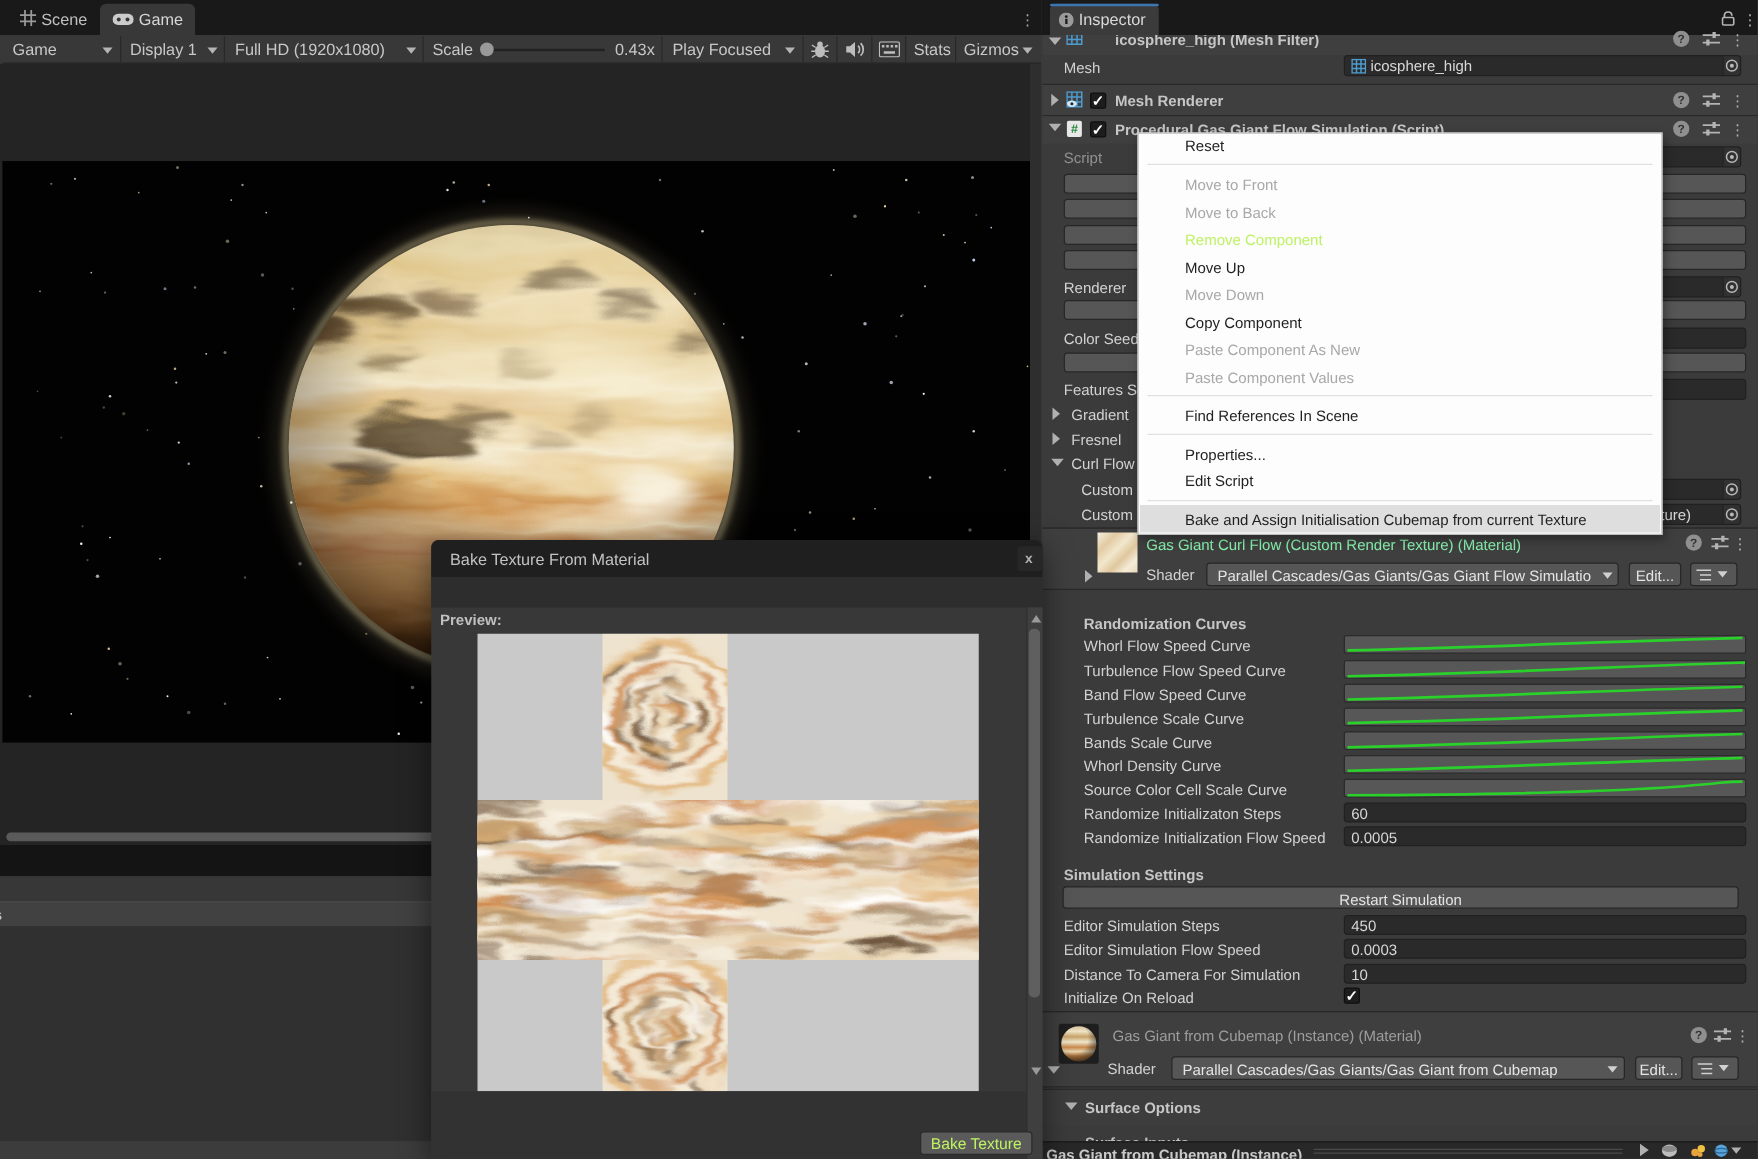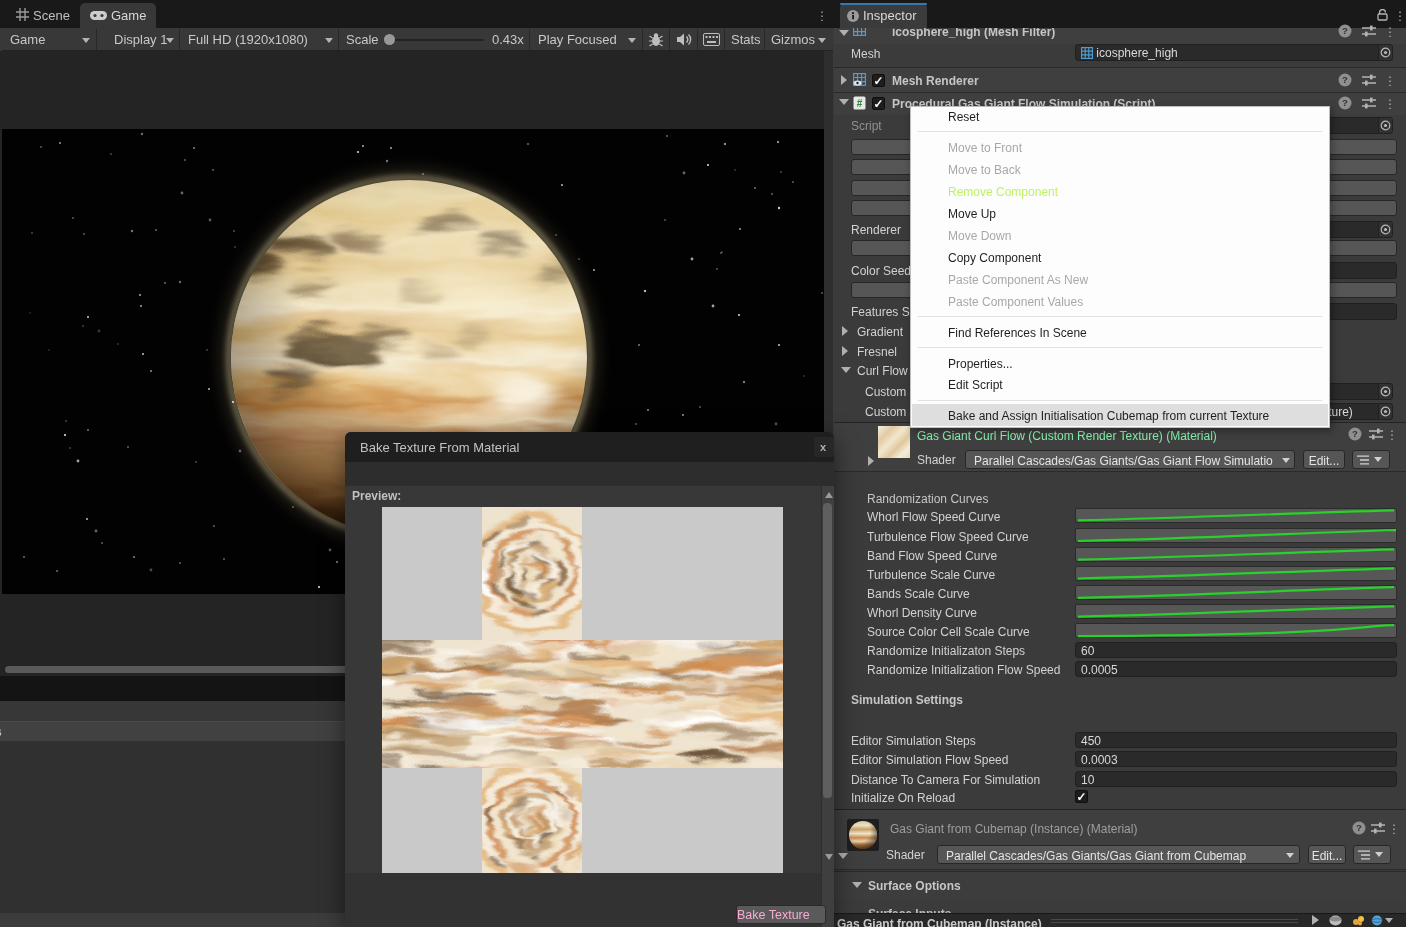--- a/index.html
+++ b/index.html
@@ -32,21 +32,21 @@
  <circle cx="5" cy="5.5" r="1.6" fill="#383838"></circle>
       <circle cx="12" cy="5.5" r="1.6" fill="#383838"></circle>
     </svg>
 <div class="abs txt" style="left:111px;top:9px;font-size:13px;color:#d8d8d8">Game</div>
 <div class="abs" style="left:816px;top:9px;color:#aaa;font-size:12px;letter-spacing:0">⋮</div>
 
 <div class="abs" style="left:2px;top:28px;width:831px;height:23px;background:#383838;border-bottom:1px solid #232323"></div>
 <div class="abs txt" style="left:10px;top:33px;color:#c8c8c8">Game</div>
 <div class="abs" style="left:82px;top:38px;border-left:4px solid transparent;border-right:4px solid transparent;border-top:5px solid #b4b4b4"></div>
 <div class="abs" style="left:96px;top:29px;width:1px;height:21px;background:#282828"></div>
-<div class="abs txt" style="left:114px;top:33px;color:#c8c8c8">Display 1</div>
+<div class="abs txt" style="left:104px;top:33px;color:#c8c8c8">Display 1</div>
 <div class="abs" style="left:166px;top:38px;border-left:4px solid transparent;border-right:4px solid transparent;border-top:5px solid #b4b4b4"></div>
 <div class="abs" style="left:179px;top:29px;width:1px;height:21px;background:#282828"></div>
 <div class="abs txt" style="left:188px;top:33px;color:#c8c8c8">Full HD (1920x1080)</div>
 <div class="abs" style="left:325px;top:38px;border-left:4px solid transparent;border-right:4px solid transparent;border-top:5px solid #b4b4b4"></div>
 <div class="abs" style="left:338px;top:29px;width:1px;height:21px;background:#282828"></div>
 <div class="abs txt" style="left:346px;top:33px;color:#c8c8c8">Scale</div>
 <div class="abs" style="left:388px;top:39px;width:96px;height:2px;background:#222;border-radius:1px"></div>
 <div class="abs" style="left:384px;top:34px;width:11px;height:11px;border-radius:50%;background:#999"></div>
 <div class="abs txt" style="left:492px;top:33px;color:#c8c8c8">0.43x</div>
 <div class="abs" style="left:529px;top:29px;width:1px;height:21px;background:#282828"></div>
@@ -513,21 +513,21 @@
     <div class="btn" style="left:965px;top:450px;width:330px;height:19px;text-align:left;padding:3px 8px;overflow:hidden;white-space:nowrap">Parallel Cascades/Gas Giants/Gas Giant Flow Simulatio</div>
 <div class="abs" style="left:1282px;top:458px;border-left:4px solid transparent;border-right:4px solid transparent;border-top:5px solid #d0d0d0"></div>
     <div class="btn" style="left:1303px;top:450px;width:42px;height:19px;padding-top:3px">Edit...</div>
     <div class="btn" style="left:1352px;top:450px;width:38px;height:19px"></div>
 <svg class="abs" style="left:1357px;top:455px" width="12" height="10" viewBox="0 0 12 10">
       <g stroke="#cfcfcf" stroke-width="1.3">
         <path d="M0 1.2h12M3 5h9M3 8.8h9"></path>
       </g>
     </svg>
 <div class="abs" style="left:1374px;top:457px;border-left:4px solid transparent;border-right:4px solid transparent;border-top:5px solid #d0d0d0"></div>
-    <div class="abs bold" style="left:867px;top:492px;font-size:12px;font-weight:normal">Randomization Curves</div>
+    <div class="abs bold" style="left:867px;top:492px;font-size:12px;font-weight:bold">Randomization Curves</div>
     <div class="lbl" style="left:867px;top:510px">Whorl Flow Speed Curve</div>
     <div class="abs" style="left:1075px;top:508px;width:322px;height:15px;background:#575757;border:1px solid #2b2b2b;border-radius:2px"></div>
 <svg class="abs" style="left:1076px;top:508px" width="320" height="15" viewBox="0 0 320 15">
       <path d="M2 12.3 C 120 9.6, 210 5.2, 318 2.3" fill="none" stroke="#2ad12a" stroke-width="2.2"></path>
     </svg>
     <div class="lbl" style="left:867px;top:530px">Turbulence Flow Speed Curve</div>
     <div class="abs" style="left:1075px;top:528px;width:322px;height:15px;background:#575757;border:1px solid #2b2b2b;border-radius:2px"></div>
 <svg class="abs" style="left:1076px;top:528px" width="320" height="15" viewBox="0 0 320 15">
       <path d="M2 13 C 130 10.2, 215 5.4, 319 2 L319 3.4" fill="none" stroke="#2ad12a" stroke-width="2.2"></path>
     </svg>
@@ -554,20 +554,21 @@
     <div class="lbl" style="left:867px;top:625px">Source Color Cell Scale Curve</div>
     <div class="abs" style="left:1075px;top:623px;width:322px;height:15px;background:#575757;border:1px solid #2b2b2b;border-radius:2px"></div>
 <svg class="abs" style="left:1076px;top:623px" width="320" height="15" viewBox="0 0 320 15">
       <path d="M2 13.2 C 140 12.8, 240 10, 300 3.2 C 308 2.4, 314 2.2, 318 2.2" fill="none" stroke="#2ad12a" stroke-width="2.2"></path>
     </svg>
     <div class="lbl" style="left:867px;top:644px">Randomize Initializaton Steps</div>
     <div class="fld" style="left:1075px;top:642px;width:322px;height:16px">60</div>
     <div class="lbl" style="left:867px;top:663px">Randomize Initialization Flow Speed</div>
     <div class="fld" style="left:1075px;top:661px;width:322px;height:16px">0.0005</div>
     <div class="abs bold" style="left:851px;top:693px;font-size:12px;font-weight:bold">Simulation Settings</div>
+    <div class="btn" style="left:850px;top:709px;width:541px;height:18px;padding-top:3px">Restart Simulation</div>
     <div class="lbl" style="left:851px;top:734px">Editor Simulation Steps</div>
     <div class="fld" style="left:1075px;top:732px;width:322px;height:16px">450</div>
     <div class="lbl" style="left:851px;top:753px">Editor Simulation Flow Speed</div>
     <div class="fld" style="left:1075px;top:751px;width:322px;height:16px">0.0003</div>
     <div class="lbl" style="left:851px;top:773px">Distance To Camera For Simulation</div>
     <div class="fld" style="left:1075px;top:771px;width:322px;height:16px">10</div>
     <div class="lbl" style="left:851px;top:791px">Initialize On Reload</div>
     <div class="chk" style="left:1075px;top:790px">✓</div>
     <div class="sep" style="top:809px;background:#232323"></div>
     <div class="abs" style="left:834px;top:810px;width:572px;height:60px;background:#3f3f3f;border-bottom:1px solid #2a2a2a"></div>
@@ -1016,21 +1017,21 @@
                 <ellipse cx="179" cy="284" rx="8" ry="2.1" fill="#6b5138" opacity="0.54" transform="rotate(402 179 284)"></ellipse>
                 <ellipse cx="133" cy="334" rx="11" ry="3.1" fill="#6b5138" opacity="0.47" transform="rotate(223 133 334)"></ellipse>
                 <ellipse cx="116" cy="354" rx="12" ry="3.2" fill="#6b5138" opacity="0.62" transform="rotate(222 116 354)"></ellipse>
               </g>
             </g>
           </g>
   </svg>
  </div>
 
  <div style="position:absolute;left:0;top:441px;width:476px;height:54px;background:#323232"></div>
- <div style="position:absolute;left:391px;top:473px;width:90px;height:19px;background:#5a5a5a;border:1px solid #2b2b2b;border-radius:3px;color:#f9a8d4;font-size:12.5px;padding-top:2px">Bake Texture</div>
+ <div style="position:absolute;left:391px;top:473px;width:90px;height:19px;background:#5a5a5a;border:1px solid #2b2b2b;border-radius:3px;color:#bef264;font-size:12.5px;text-align:center;padding-top:2px">Bake Texture</div>
 </div>
 <div class="abs" style="left:910px;top:106px;width:420px;height:322px;background:#fdfdfd;border:1px solid #bdbdbd;box-shadow:2px 3px 8px rgba(0,0,0,0.35)"></div>
     <div class="abs" style="left:918px;top:131px;width:404px;height:1px;background:#e1e1e1"></div>
     <div class="abs" style="left:918px;top:316px;width:404px;height:1px;background:#e1e1e1"></div>
     <div class="abs" style="left:918px;top:347px;width:404px;height:1px;background:#e1e1e1"></div>
     <div class="abs" style="left:918px;top:400px;width:404px;height:1px;background:#e1e1e1"></div>
     <div class="abs" style="left:948px;top:110px;color:#1f1f1f;font-size:12px">Reset</div>
     <div class="abs" style="left:948px;top:141px;color:#a8a8a8;font-size:12px">Move to Front</div>
     <div class="abs" style="left:948px;top:163px;color:#a8a8a8;font-size:12px">Move to Back</div>
     <div class="abs" style="left:948px;top:185px;color:#bef264;font-size:12px">Remove Component</div>

